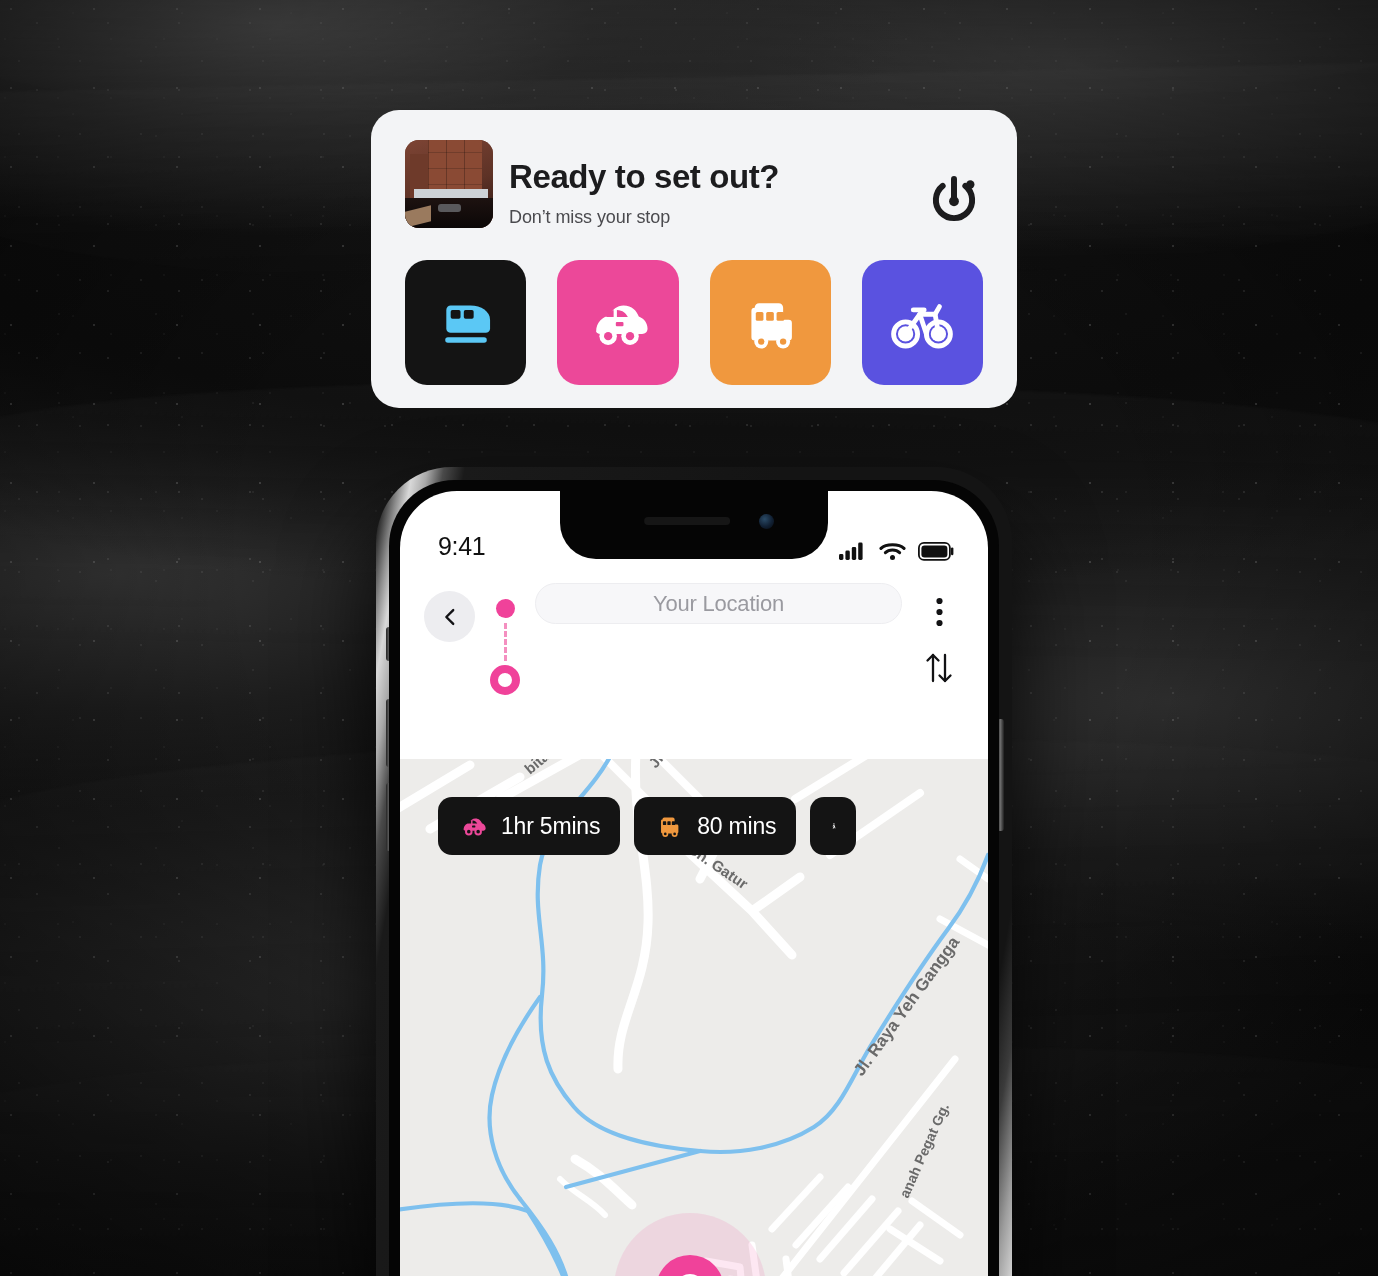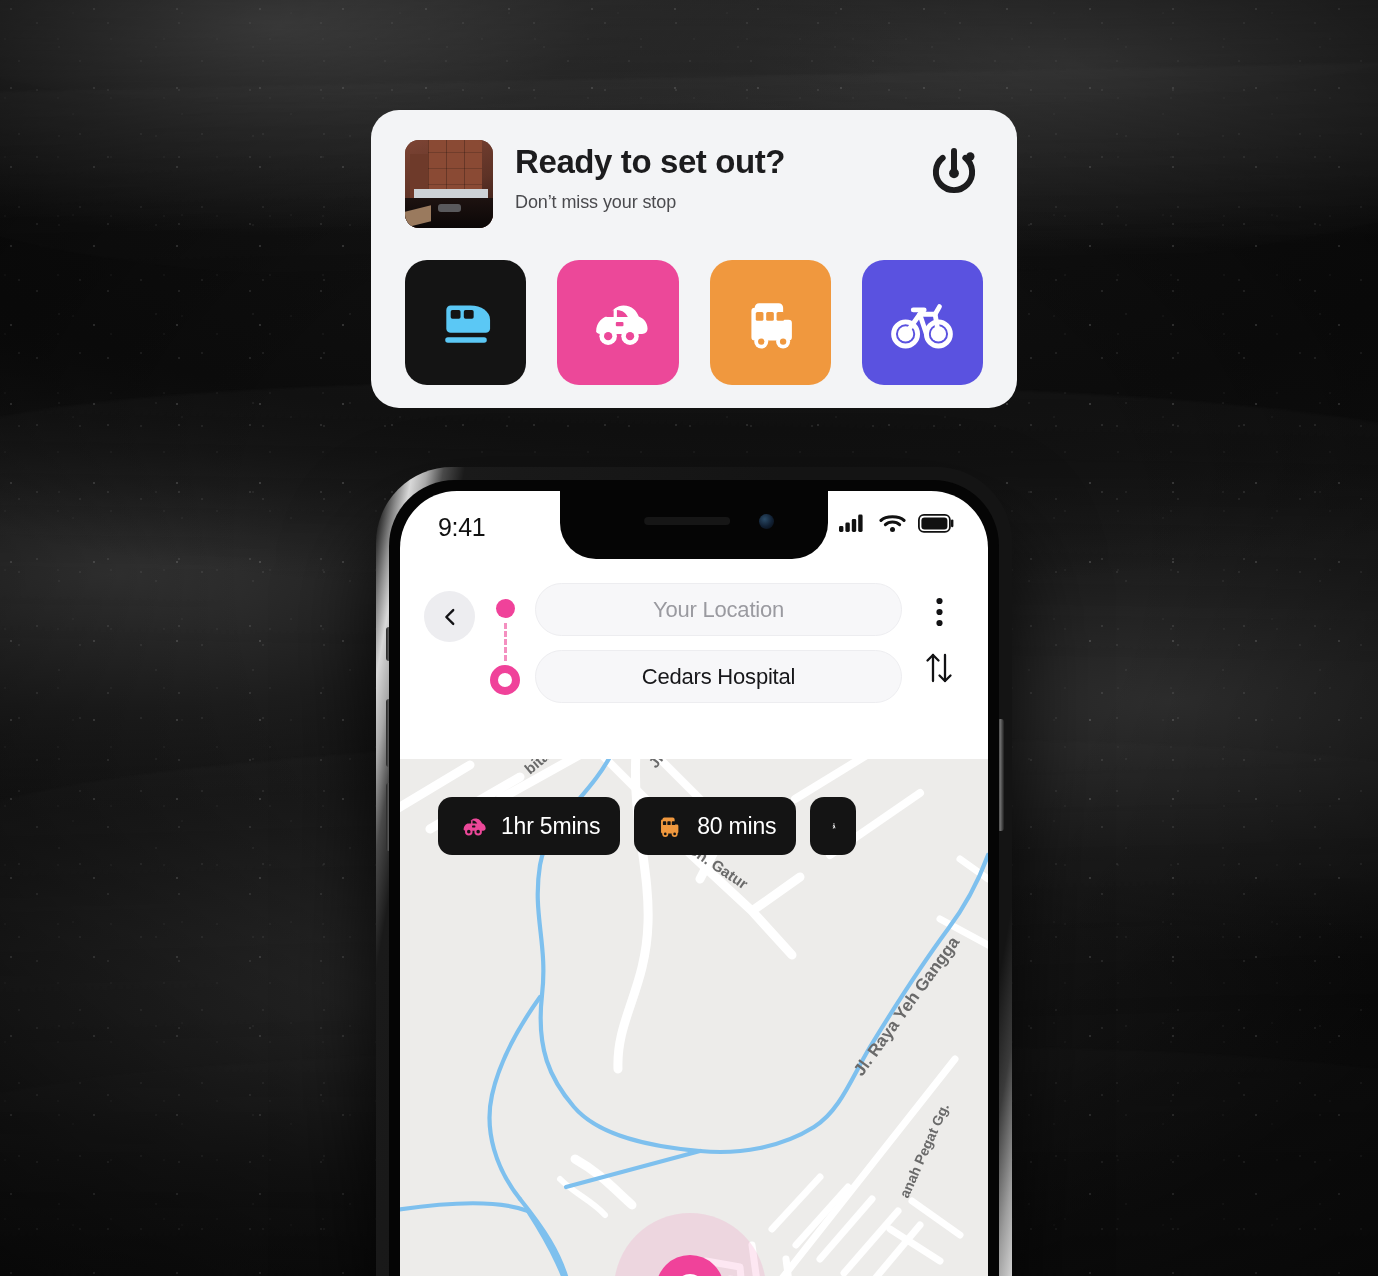--- a/index.html
+++ b/index.html
@@ -60,21 +60,21 @@
   
   .notif-card {
     position: absolute;
     left: 371px; top: 110px;
     width: 646px; height: 298px;
     background: #f3f4f6;
     border-radius: 28px;
     padding: 30px 34px;
     z-index: 5;
   }
-  .notif-head { display: flex; align-items: flex-start; gap: 22px; }
+  .notif-head { display: flex; align-items: flex-end; gap: 16px; }
   .notif-thumb {
     width: 88px; height: 88px; border-radius: 14px;
     flex: 0 0 88px;
     overflow: hidden;
     position: relative;
     background: #6b3a2c;
   }
   .notif-thumb .sky { position:absolute; inset:0; background: linear-gradient(160deg,#7d4434 0%, #5d3226 55%, #2a1713 100%); }
   .notif-thumb .bldg {
     position:absolute; left:26%; top:-4%; width:62%; height:76%;
@@ -161,21 +161,21 @@
   }
   .notch .cam {
     position: absolute; right: 54px; top: 23px;
     width: 15px; height: 15px; border-radius: 50%;
     background: radial-gradient(circle at 38% 34%, #2a4a66 0%, #112033 55%, #060a10 100%);
   }
 
   
   .statusbar {
     position: absolute; top: 0; left: 0; width: 100%; height: 70px;
-    display: flex; align-items: flex-start; justify-content: space-between;
+    display: flex; align-items: flex-end; justify-content: space-between;
     padding: 22px 34px 0 38px;
     z-index: 30;
     gap: 16px;
   }
   .sb-time { font-size: 25px; font-weight: 500; color: #111; letter-spacing: -.3px; }
   .sb-icons { display: flex; align-items: center; gap: 12px; }
 
   
   .search-panel {
     position: absolute; top: 70px; left: 0; width: 100%;
@@ -200,21 +200,21 @@
     width: 0; height: 38px;
     border-left: 3px dashed #F48FC0;
     margin: 5px 0 4px;
   }
   .dot-end {
     width: 30px; height: 30px; border-radius: 50%;
     border: 8px solid #F0429A; background: #fff;
   }
   .fields-col { flex: 1 1 auto; display: flex; flex-direction: column; gap: 14px; }
   .field {
-    height: 53px; border-radius: 27px;
+    height: 41px; border-radius: 27px;
     background: #f7f7f9; border: 1px solid #ededf0;
     display: flex; align-items: center; justify-content: center;
     font-size: 22px; letter-spacing: -.2px;
   }
   .field.placeholder { color: #9a9aa0; }
   .field.filled { color: #17171a; }
   .right-col {
     width: 50px; flex: 0 0 50px;
     display: flex; flex-direction: column; align-items: center; gap: 22px;
     padding-top: 12px;
@@ -457,21 +457,20 @@
           </div>
 
           <div class="dots-col">
             <div class="dot-start"></div>
             <div class="dot-line"></div>
             <div class="dot-end"></div>
           </div>
 
           <div class="fields-col">
             <div class="field placeholder">Your Location</div>
-            <div class="field filled">Cedars Hospital</div>
           </div>
 
           <div class="right-col">
             <div class="icon-btn">
               <svg width="7" height="30" viewBox="0 0 7 30" aria-hidden="true">
                 <circle cx="3.5" cy="4" r="3.1" fill="#121214"></circle>
                 <circle cx="3.5" cy="15" r="3.1" fill="#121214"></circle>
                 <circle cx="3.5" cy="26" r="3.1" fill="#121214"></circle>
               </svg>
             </div>

